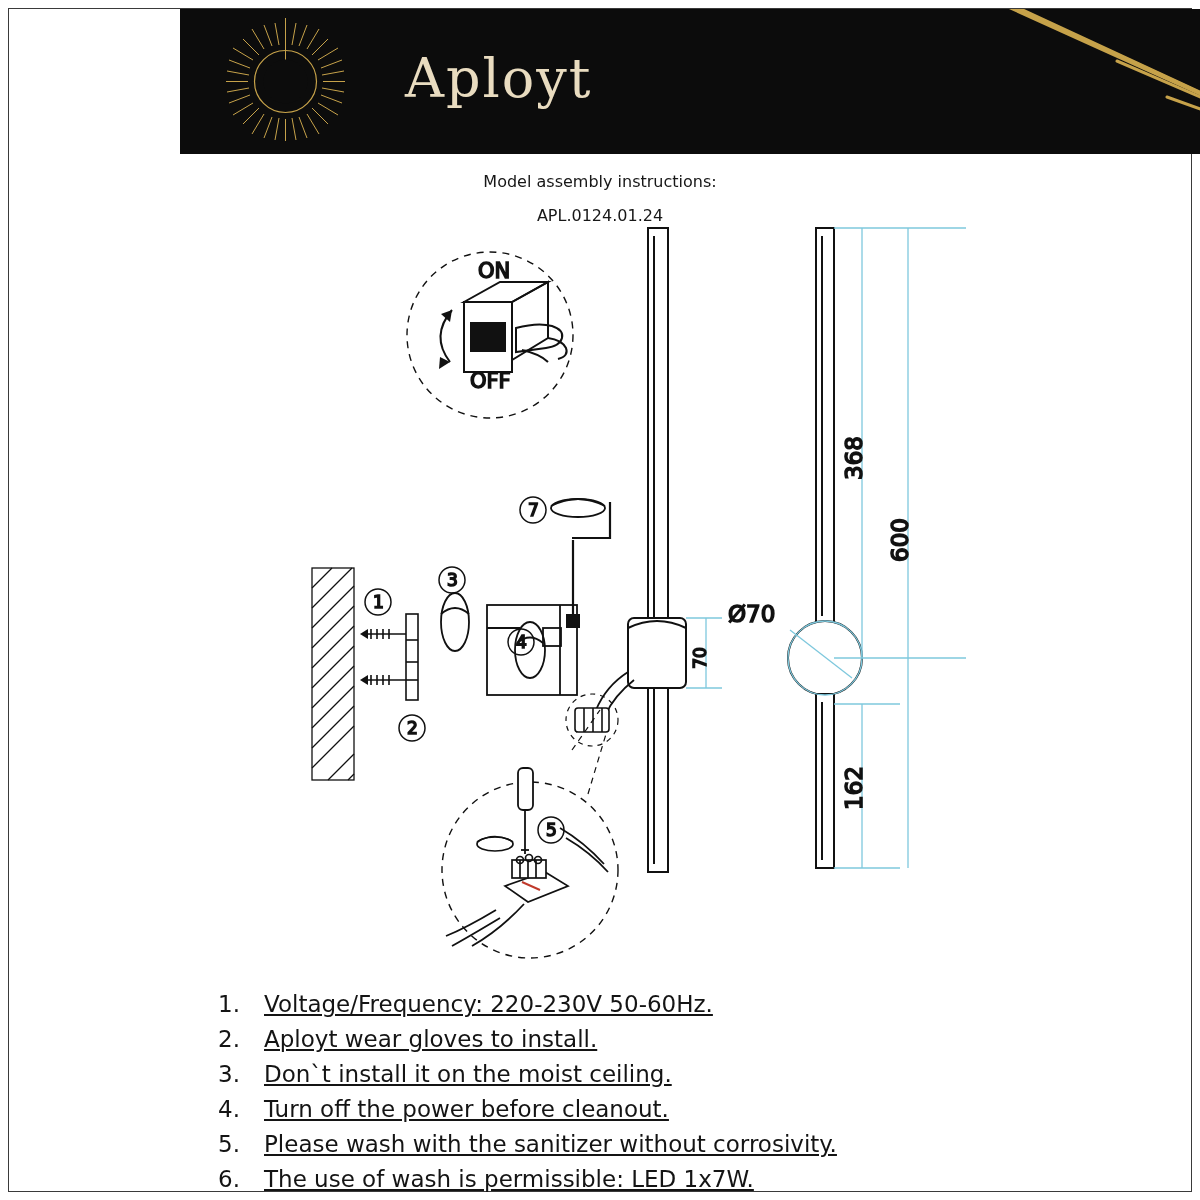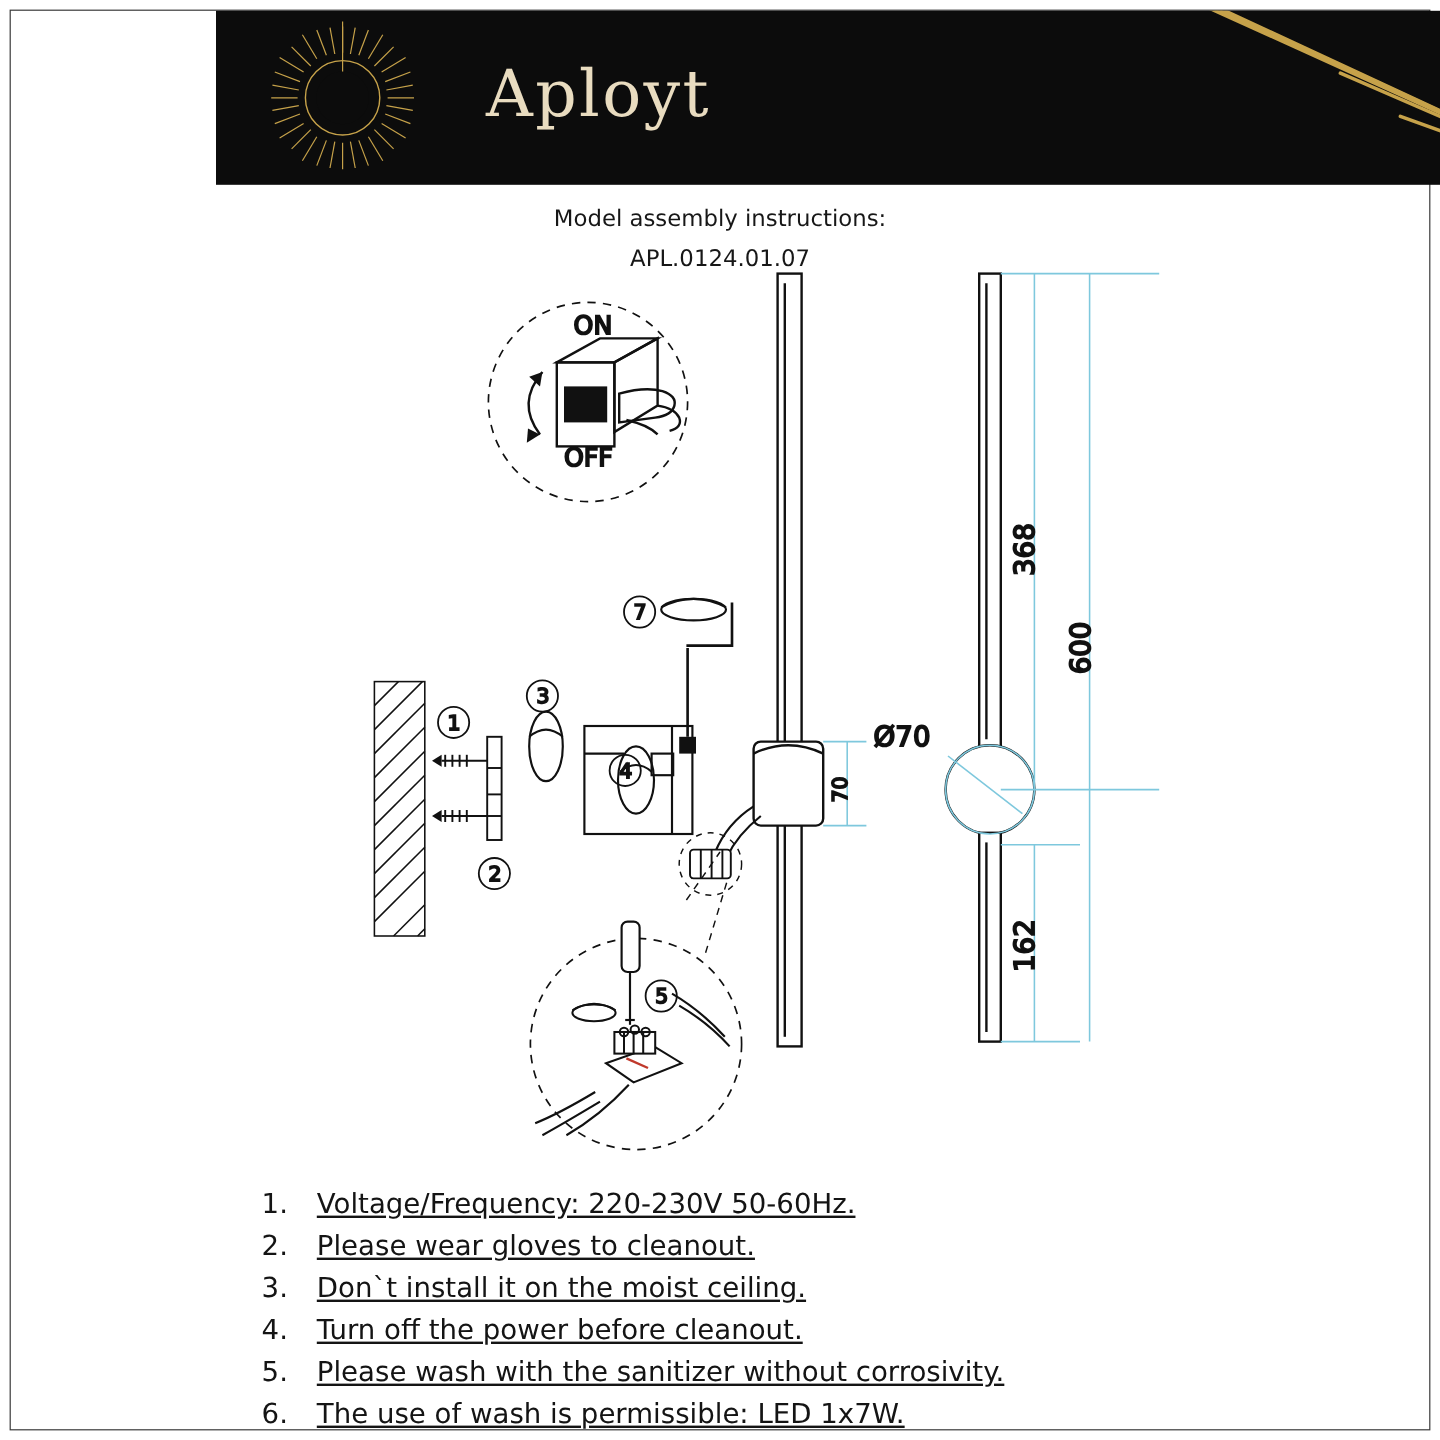--- a/index.html
+++ b/index.html
@@ -23,21 +23,21 @@
   .banner-logo-text{
     position:absolute;left:225px;top:38px;
     font-family:"DejaVu Serif", serif;
     font-size:54px;letter-spacing:2px;color:#e9dcc0;
   }
   .sunburst{position:absolute;left:38px;top:5px;width:135px;height:135px;}
   .rays{position:absolute;right:0;top:-40px;width:460px;height:200px;}
   
   .title-block{
     position:absolute;left:0;top:165px;width:1200px;text-align:center;
-    font-size:19px;line-height:34px;color:#171717;
+    font-size:16px;line-height:34px;color:#171717;
   }
   
   .drawing{position:absolute;left:0;top:210px;width:1084px;height:770px;}
   svg.sheet{position:absolute;left:0;top:0;}
   
   .notes{
     position:absolute;left:218px;top:988px;width:960px;
     font-size:23px;line-height:33.5px;color:#141414;
   }
   .note-row{display:flex;margin-bottom:1.5px;}
@@ -109,21 +109,21 @@
       <path d="M455 196 L310 168"></path>
       <path d="M455 196 L352 196"></path>
     </g>
   </svg>
 
   <div class="banner-logo-text">Aployt</div>
 </div>
 
 <div class="title-block">
   <div>Model assembly instructions:</div>
-  <div>APL.0124.01.07</div>
+  <div>APL.0124.01.24</div>
 </div>
 
 <div class="drawing">
 <svg class="sheet" width="1200" height="770" viewBox="0 0 1200 770">
   <g stroke="#111" fill="none" stroke-width="1.6">
 
     <g>
       <circle cx="490" cy="125" r="83" stroke="#111" stroke-width="1.4" stroke-dasharray="7 6"></circle>
     </g>
     <g>
@@ -323,21 +323,21 @@
 </svg>
 </div>
 
 <div class="notes">
   <div class="note-row">
     <div class="note-num">1.</div>
     <div class="note-txt">Voltage/Frequency: 220-230V 50-60Hz.</div>
   </div>
   <div class="note-row">
     <div class="note-num">2.</div>
-    <div class="note-txt">Please wear gloves to cleanout.</div>
+    <div class="note-txt">Aployt wear gloves to install.</div>
   </div>
   <div class="note-row">
     <div class="note-num">3.</div>
     <div class="note-txt">Don`t install it on the moist ceiling.</div>
   </div>
   <div class="note-row">
     <div class="note-num">4.</div>
     <div class="note-txt">Turn off the power before cleanout.</div>
   </div>
   <div class="note-row">

